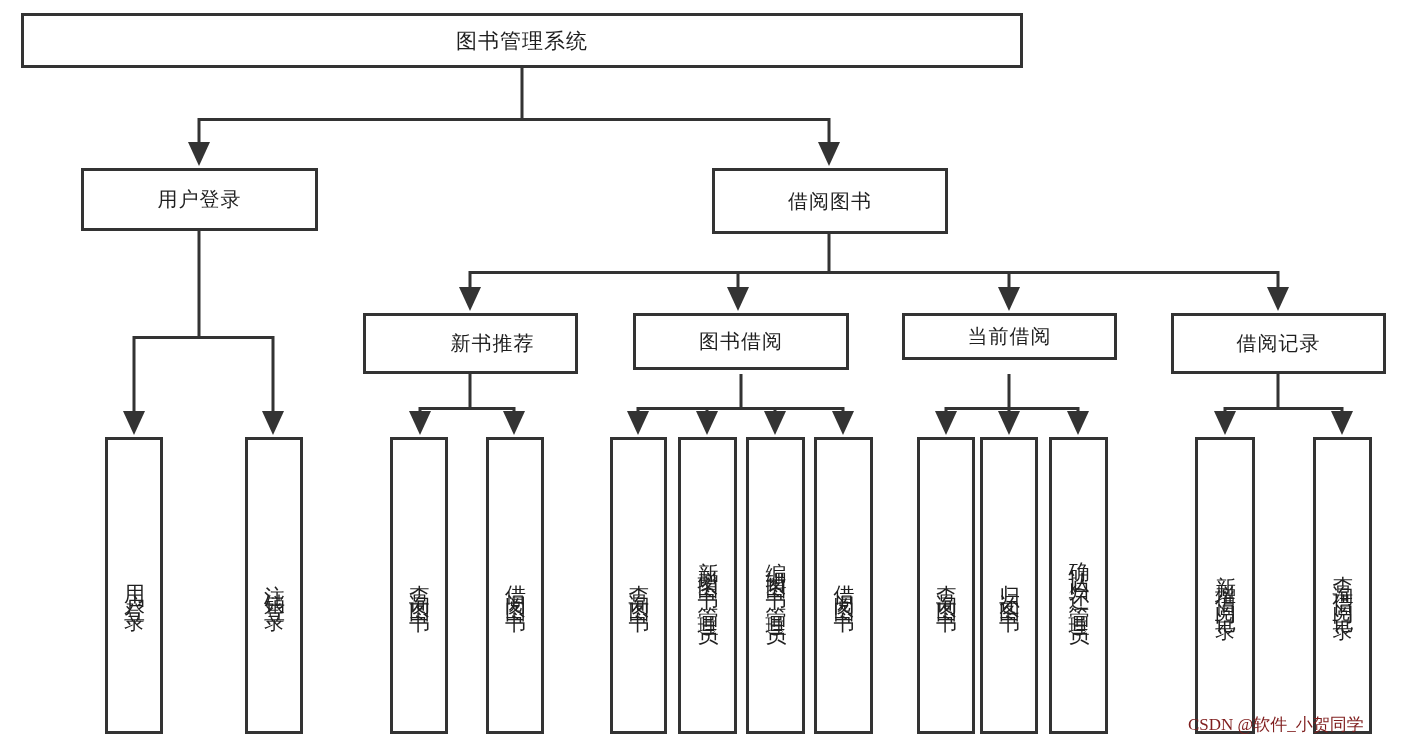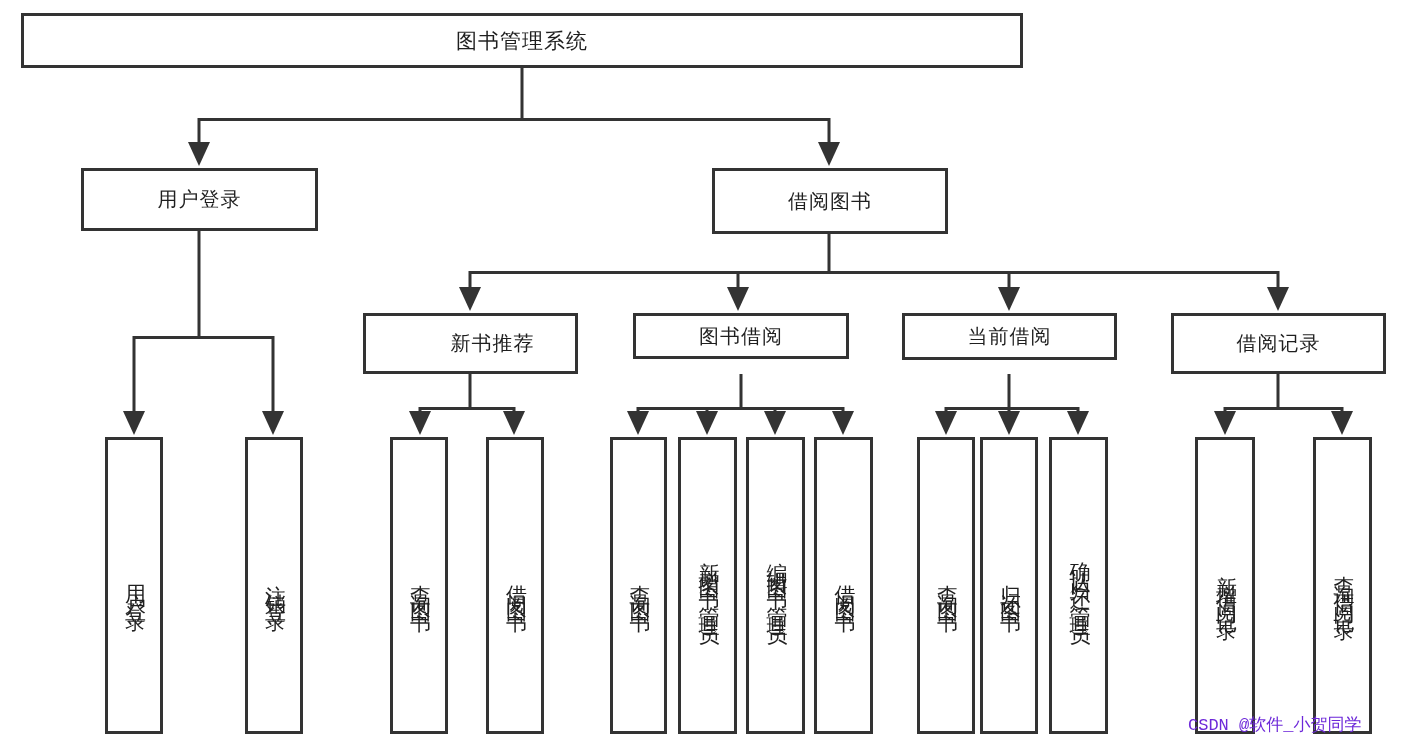--- a/index.html
+++ b/index.html
@@ -1,21 +1,21 @@
 <!DOCTYPE html>
 <html><head>
 <meta charset="utf-8">
 <style>
   html, body { margin: 0; padding: 0; background: #ffffff; }
   .stage {
     position: relative;
     width: 1405px;
     height: 747px;
     background: #ffffff;
-    font-family: Liberation Mono, monospace;
+    font-family: Liberation Serif, serif;
     overflow: hidden;
     border-radius: 15px;
   }
   svg.connectors {
     position: absolute;
     left: 0; top: 0;
     width: 1405px; height: 747px;
     pointer-events: none;
   }
   svg.connectors path {
@@ -49,21 +49,21 @@
     font-size: 21px;
     letter-spacing: 9px;
     line-height: 1;
     white-space: nowrap;
   }
   .watermark {
     position: absolute;
     left: 1188px;
     top: 713px;
     font-size: 17px;
-    color: #6d28d9;
+    color: #7f1d1d;
     white-space: nowrap;
   }
 </style>
 </head>
 <body>
 
 <div class="stage">
 
   <svg class="connectors" viewBox="0 0 1405 747">
     <g>
@@ -115,21 +115,21 @@
   <div class="box hbox" style="left:81px; top:168px; width:237px; height:63px;">
     <span>用户登录</span>
   </div>
   <div class="box hbox" style="left:712px; top:168px; width:236px; height:66px;">
     <span>借阅图书</span>
   </div>
 
   <div class="box hbox" style="left:363px; top:313px; width:215px; height:61px;padding-left:44px;">
     <span>新书推荐</span>
   </div>
-  <div class="box hbox" style="left:633px; top:313px; width:216px; height:46px;">
+  <div class="box hbox" style="left:633px; top:313px; width:216px; height:57px;">
     <span>图书借阅</span>
   </div>
   <div class="box hbox" style="left:902px; top:313px; width:215px; height:47px;">
     <span>当前借阅</span>
   </div>
   <div class="box hbox" style="left:1171px; top:313px; width:215px; height:61px;">
     <span>借阅记录</span>
   </div>
 
   <div class="box leaf" style="left:105px; top:437px; width:58px; height:297px;">

